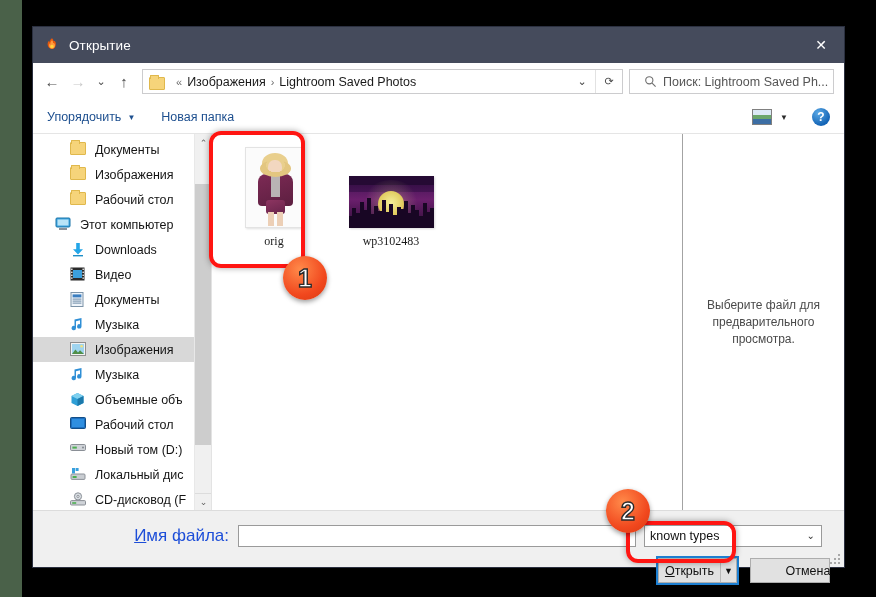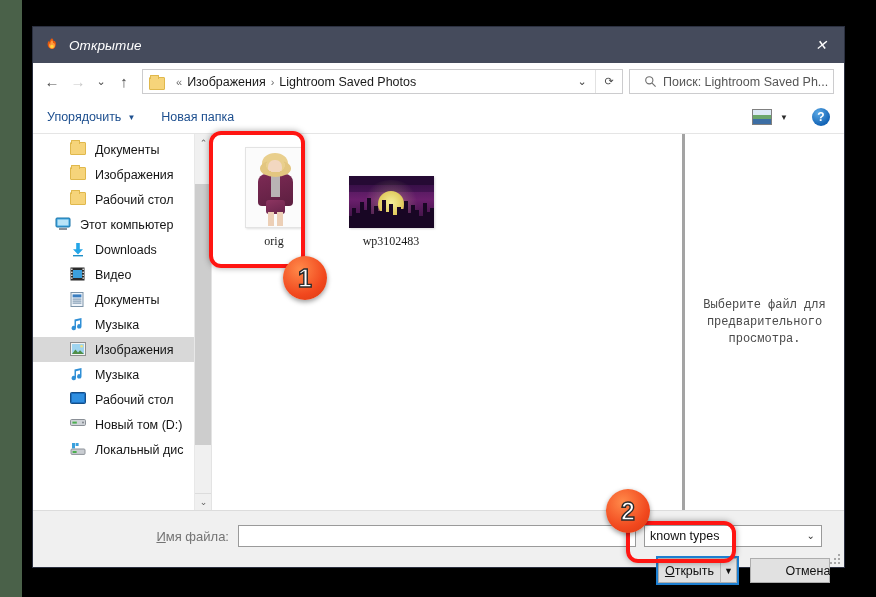--- a/index.html
+++ b/index.html
@@ -23,21 +23,20 @@
     width: 811px; height: 540px;
     background: #ffffff;
     box-shadow: 0 0 0 1px #2b3040;
   }
 
   
   .titlebar {
     height: 36px; background: #454b5c;
     display: flex; align-items: center;
     position: relative;
-    font-style: italic;
   }
   .title-icon {
     width: 16px; height: 16px; margin-left: 11px; margin-right: 9px;
     position: relative; flex: none;
   }
   .title-text {
     color: #ffffff; font-size: 13.5px; letter-spacing: .1px;
   }
   .title-close {
     position: absolute; right: 0; top: 0; width: 46px; height: 36px;
@@ -221,36 +220,35 @@
   .c-sky-dark2 { position: absolute; left:0; top:0; right:0; height: 9px; background: #250a34; }
   .c-bldgs { position: absolute; left: 0; bottom: 0; width: 100%; height: 34px; }
   .c-b {
     position: absolute; bottom: 0; background: #180624;
   }
 
   
   .preview {
     width: 162px; position: relative; background: #ffffff;
     display: flex; align-items: center; justify-content: flex-start;
-    border-left: 3px solid #a3a3a3;
-    font-family: Liberation Mono, monospace;
+    border-left: 1px solid #a3a3a3;
   }
   .preview-text {
     font-size: 12px; color: #4a4a4a; text-align: center; line-height: 17px;
     padding: 0 10px;
   }
 
   
   .bottom {
     flex: 1; background: #f0f0f0; border-top: 1px solid #dcdcdc; position: relative;
   }
   .fname-row { position: absolute; left: 0; top: 14px; width: 100%; display: flex; align-items: center; }
   .fname-label {
     width: 205px; text-align: right; padding-right: 9px;
-    font-size: 13px; color: #737373;
+    font-size: 17px; color: #1d4ed8;
   }
   .fname-label u { text-decoration: underline; }
   .fname-input {
     width: 398px; height: 22px; border: 1px solid #9a9a9a; background: #fff;
     font-size: 12.5px; padding: 0 4px; outline: none;
     font-family: "Liberation Sans", sans-serif; color: #111;
   }
   .ftype-select {
     width: 178px; height: 22px; margin-left: 8px;
     border: 1px solid #9a9a9a; background: #fff;
@@ -444,20 +442,28 @@
                   </svg></span>
                 <span>Изображения</span>
               </div>
               <div class="tree-item indent2">
                 <span class="tree-ico"><svg width="14" height="15" viewBox="0 0 14 15">
                     <path d="M11.5 1v8.4a2.2 2.2 0 1 1-1.5-2.1V3.3L6 4.3v6.8a2.2 2.2 0 1 1-1.5-2.1V2.6z" fill="#2f8fd6"></path>
                   </svg></span>
                 <span>Музыка</span>
               </div>
               <div class="tree-item indent2">
+                <span class="tree-ico"><svg width="15" height="15" viewBox="0 0 15 15">
+                    <path d="M7.5 1l6 3v7l-6 3-6-3V4z" fill="#2f9fd6"></path>
+                    <path d="M7.5 1l6 3-6 3-6-3z" fill="#7fd0ef"></path>
+                    <path d="M7.5 7v7l6-3V4z" fill="#1b79ab"></path>
+                  </svg></span>
+                <span>Объемные объ</span>
+              </div>
+              <div class="tree-item indent2">
                 <span class="tree-ico"><svg width="16" height="13" viewBox="0 0 16 13">
                     <rect x="0.5" y="0.5" width="15" height="11" rx="1" fill="#1d6fc0" stroke="#134e87"></rect>
                     <rect x="2" y="2" width="12" height="8" fill="#2f8fe0"></rect>
                   </svg></span>
                 <span>Рабочий стол</span>
               </div>
               <div class="tree-item indent2">
                 <span class="tree-ico"><svg width="16" height="11" viewBox="0 0 16 11">
                     <rect x="0.5" y="2.5" width="15" height="6" rx="1.2" fill="#cfd3d8" stroke="#8a8f96"></rect>
                     <rect x="2.4" y="4.6" width="4.4" height="2" fill="#4caf50"></rect>
@@ -469,20 +475,29 @@
                 <span class="tree-ico"><svg width="16" height="14" viewBox="0 0 16 14">
                     <rect x="1" y="7" width="14" height="5.4" rx="1" fill="#c9cdd2" stroke="#8d9299"></rect>
                     <rect x="2.6" y="9" width="4" height="2" fill="#4caf50"></rect>
                     <g fill="#3aa0dd">
                       <rect x="2" y="1" width="3" height="3"></rect>
                       <rect x="5.6" y="1" width="3" height="3"></rect>
                       <rect x="2" y="4" width="3" height="2.4"></rect>
                     </g>
                   </svg></span>
                 <span>Локальный дис</span>
+              </div>
+              <div class="tree-item indent2">
+                <span class="tree-ico"><svg width="16" height="14" viewBox="0 0 16 14">
+                    <circle cx="8" cy="4.4" r="3.6" fill="#d8dde2" stroke="#8d9299"></circle>
+                    <circle cx="8" cy="4.4" r="1.1" fill="#fff" stroke="#8d9299"></circle>
+                    <rect x="0.5" y="8.6" width="15" height="4.4" rx="1" fill="#cfd3d8" stroke="#8a8f96"></rect>
+                    <rect x="2.2" y="10.2" width="4" height="1.6" fill="#4caf50"></rect>
+                  </svg></span>
+                <span>CD-дисковод (F</span>
               </div>
             </div>
 
           <div class="scrollbar">
             <div class="sb-arrow">⌃</div>
             <div class="sb-thumb"></div>
             <div class="sb-arrow bottom">⌄</div>
           </div>
         </div>
 

